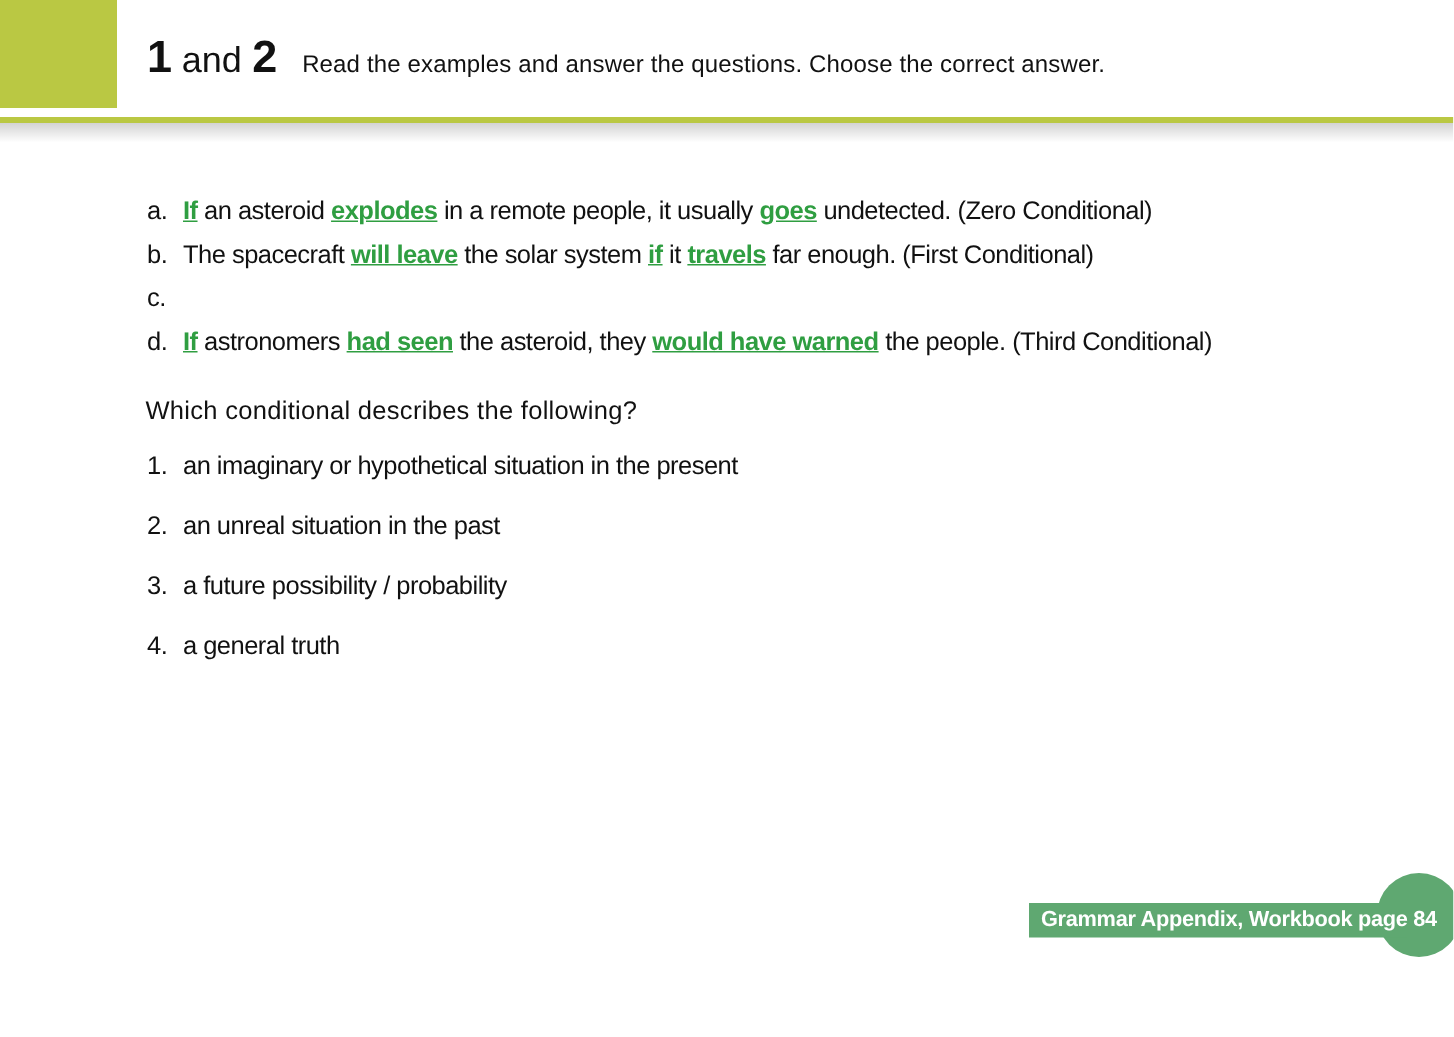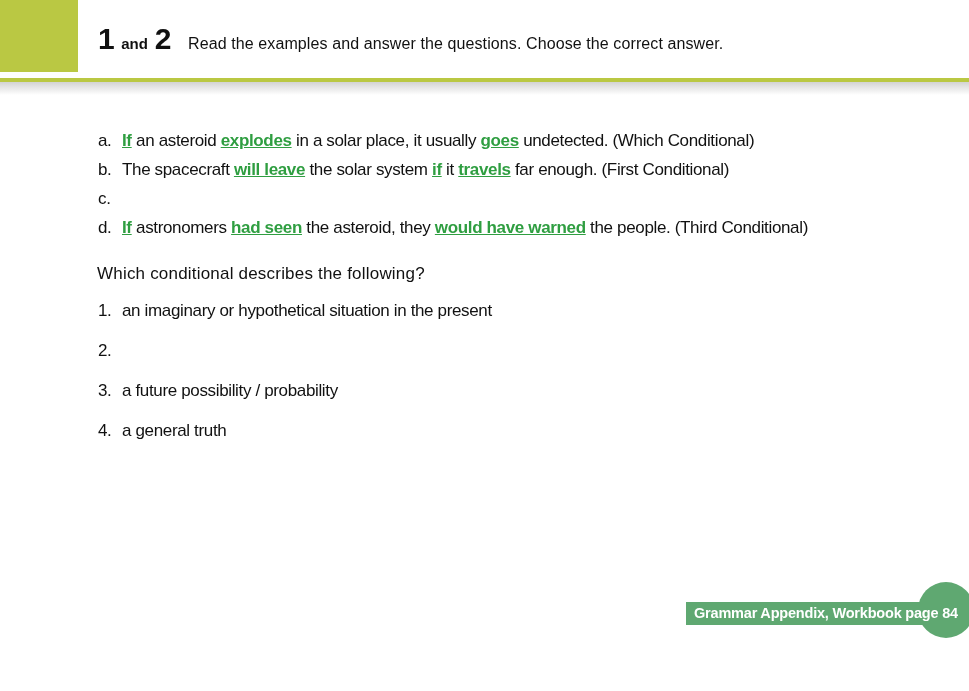--- a/index.html
+++ b/index.html
@@ -24,22 +24,22 @@
     position: absolute;
     left: 98px; top: 22px;
     white-space: nowrap;
   }
   .header-line .num {
     font-size: 30px;
     font-weight: 700;
     letter-spacing: -0.5px;
   }
   .header-line .connector {
-    font-size: 15px;
-    font-weight: 700;
+    font-size: 24px;
+    font-weight: 400;
     margin: 0 7px;
   }
   .header-line .instruction {
     font-size: 16px;
     font-weight: 400;
     margin-left: 17px;
     letter-spacing: 0.1px;
     text-align: right;
   }
   .top-rule {
@@ -138,21 +138,21 @@
   <div class="corner-square"></div>
   <div class="header-line">
     <span class="num">1</span><span class="connector">and</span><span class="num">2</span><span class="instruction">Read the examples and answer the questions. Choose the correct answer.</span>
   </div>
   <div class="top-rule"></div>
   <div class="top-shadow"></div>
 
   <div class="examples">
       <div class="ex-row">
         <span class="ex-label">a.</span>
-        <span class="ex-body"><span class="seg green">If</span><span class="seg"> an asteroid </span><span class="seg green">explodes</span><span class="seg"> in a solar place, it usually </span><span class="seg green">goes</span><span class="seg"> undetected. (Which Conditional)</span></span>
+        <span class="ex-body"><span class="seg green">If</span><span class="seg"> an asteroid </span><span class="seg green">explodes</span><span class="seg"> in a remote people, it usually </span><span class="seg green">goes</span><span class="seg"> undetected. (Zero Conditional)</span></span>
       </div>
       <div class="ex-row">
         <span class="ex-label">b.</span>
         <span class="ex-body"><span class="seg">The spacecraft </span><span class="seg green">will leave</span><span class="seg"> the solar system </span><span class="seg green">if</span><span class="seg"> it </span><span class="seg green">travels</span><span class="seg"> far enough. (First Conditional)</span></span>
       </div>
       <div class="ex-row">
         <span class="ex-label">c.</span>
       </div>
       <div class="ex-row">
         <span class="ex-label">d.</span>
@@ -162,20 +162,21 @@
 
   <div class="question">Which conditional describes the following?</div>
 
   <div class="q-items">
     <div class="q-item">
       <span class="q-num">1.</span>
       <span class="q-text">an imaginary or hypothetical situation in the present</span>
     </div>
     <div class="q-item">
       <span class="q-num">2.</span>
+      <span class="q-text">an unreal situation in the past</span>
     </div>
     <div class="q-item">
       <span class="q-num">3.</span>
       <span class="q-text">a future possibility / probability</span>
     </div>
     <div class="q-item">
       <span class="q-num">4.</span>
       <span class="q-text">a general truth</span>
     </div>
   </div>

